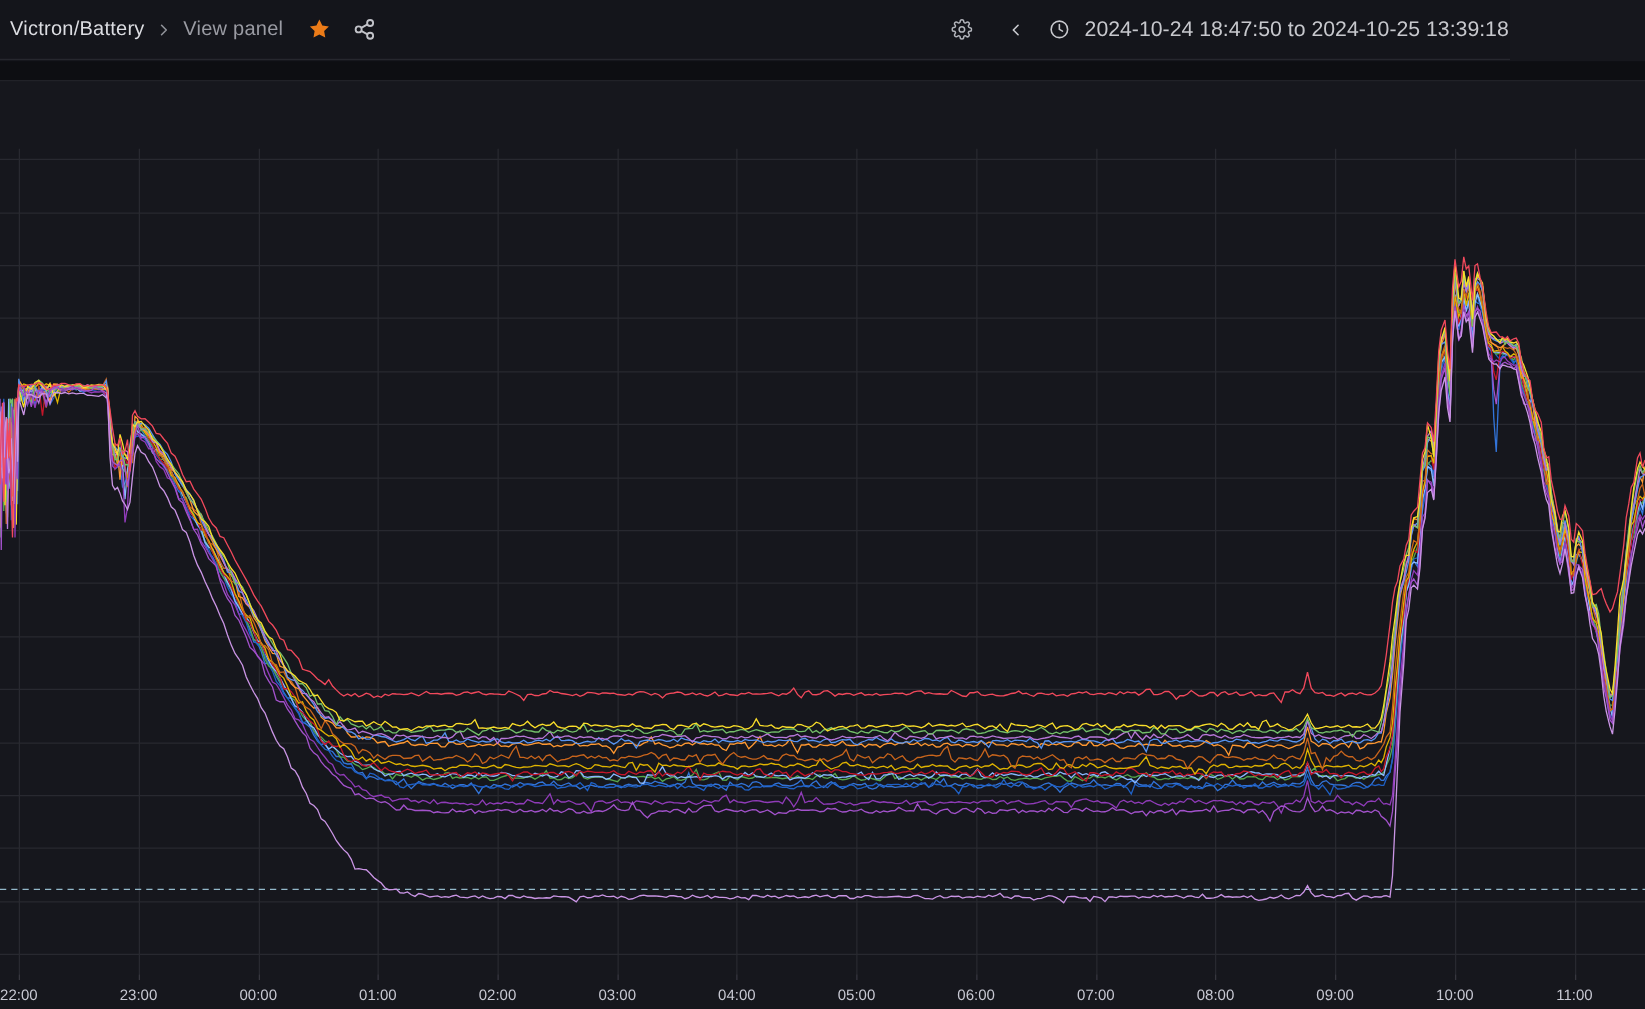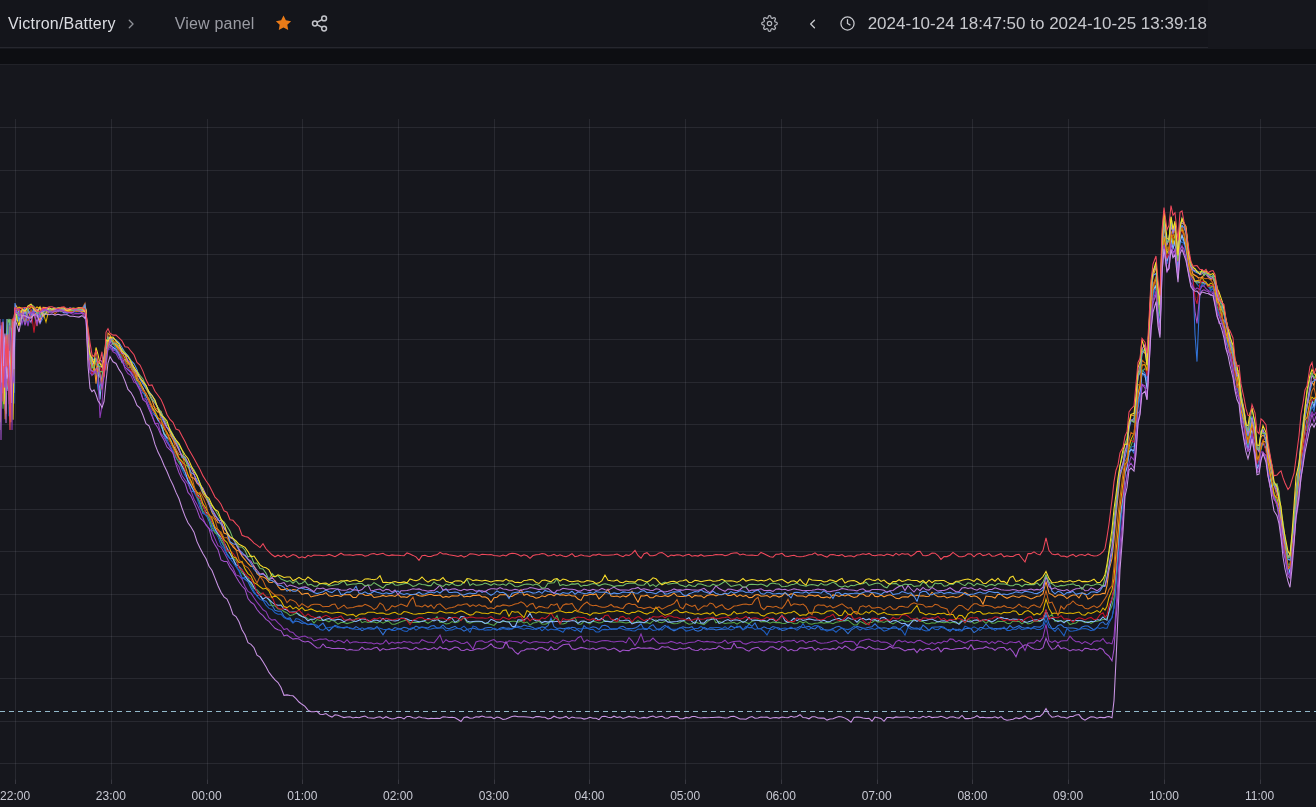--- a/index.html
+++ b/index.html
@@ -1,21 +1,21 @@
 <!DOCTYPE html>
 <html><head><meta charset="utf-8"><style>
 * { margin:0; padding:0; box-sizing:border-box; }
 html,body { width:1316px; height:807px; background:#16171d; overflow:hidden;
   font-family:"Liberation Sans", sans-serif; }
 #hdr { position:absolute; top:0; left:0; width:1208px; height:48px; background:#14151b;
   border-bottom:1px solid #26272e; display:flex; align-items:center; padding-left:8px; z-index:5; }
 #strip { position:absolute; top:49px; left:0; width:1316px; height:15px; background:#0d0e12; z-index:4; }
 #pline { position:absolute; top:64px; left:0; width:1316px; height:1px; background:#212228; z-index:4; }
 #bc1 { color:#dcdde2; font-size:16px; font-weight:400; letter-spacing:.2px; }
-#bc2 { color:#9a9ba3; font-size:16px; font-weight:400; letter-spacing:.2px;margin-left:28px; }
+#bc2 { color:#9a9ba3; font-size:16px; font-weight:400; letter-spacing:.2px; }
 #hdr svg { flex:none; }
 #hright { margin-left:auto; display:flex; align-items:center; padding-right:1px; }
 #trange { color:#c7c8cd; font-size:17px; font-weight:400; white-space:nowrap; }
 </style></head>
 <body>
 <svg id="chart" width="1316" height="807" viewBox="0 0 1316 807" style="position:absolute;top:0;left:0">
 <path d="M15.5 119V779.5 M111.5 119V779.5 M207.5 119V779.5 M302.5 119V779.5 M398.5 119V779.5 M494.5 119V779.5 M589.5 119V779.5 M685.5 119V779.5 M781.5 119V779.5 M877.5 119V779.5 M972.5 119V779.5 M1068.5 119V779.5 M1164.5 119V779.5 M1260.5 119V779.5 M0 127.5H1316 M0 170.5H1316 M0 212.5H1316 M0 254.5H1316 M0 297.5H1316 M0 339.5H1316 M0 382.5H1316 M0 424.5H1316 M0 466.5H1316 M0 509.5H1316 M0 551.5H1316 M0 594.5H1316 M0 636.5H1316 M0 678.5H1316 M0 721.5H1316 M0 763.5H1316" stroke="rgba(204,204,220,0.10)" stroke-width="1" fill="none"></path>
     <path d="M15.5 779.5V784 M111.5 779.5V784 M207.5 779.5V784 M302.5 779.5V784 M398.5 779.5V784 M494.5 779.5V784 M589.5 779.5V784 M685.5 779.5V784 M781.5 779.5V784 M877.5 779.5V784 M972.5 779.5V784 M1068.5 779.5V784 M1164.5 779.5V784 M1260.5 779.5V784" stroke="rgba(204,204,220,0.18)" stroke-width="1" fill="none"></path>
     <line x1="0" y1="711.5" x2="1316" y2="711.5" stroke="#93b9ca" stroke-width="1" stroke-dasharray="5,4"></line>
 <polyline fill="none" stroke="#3274D9" stroke-width="1.05" points="0,372.6 1,356.1 2,351.4 3,386.6 4,402.5 5,410.7 6,398.2 7,384.3 8,373.2 9,383.9 10,367.2 11,367.4 12,385.4 13,362.5 14,345.0 15,308.4 16,313.4 19,321.2 22,314.3 25,310.7 28,324.2 31,312.3 34,311.4 37,317.3 40,311.0 43,312.1 46,309.2 49,311.0 52,309.4 55,311.0 58,310.6 61,311.9 64,309.1 67,309.6 70,309.3 73,309.9 76,311.3 79,311.3 82,311.2 85,310.9 86,312.3 88,341.6 90,366.4 92,375.3 94,373.5 96,372.6 98,389.2 100,386.1 102,379.3 104,367.7 106,364.2 108,340.0 110,338.4 113,343.8 116,348.8 119,354.0 122,358.1 125,360.7 128,368.1 131,373.4 134,376.3 137,380.0 140,387.6 143,393.2 146,395.1 149,402.4 152,409.7 155,413.3 158,420.5 161,423.8 164,434.4 167,442.2 170,445.3 173,451.7 176,452.5 179,459.1 182,467.6 185,472.4 188,481.4 191,491.2 194,491.5 197,496.0 200,504.2 203,513.6 206,514.4 209,521.2 212,531.0 215,530.4 218,534.0 221,541.0 224,546.4 227,553.9 230,558.4 233,558.4 236,566.2 239,570.0 242,577.5 245,579.3 248,581.8 251,588.1 254,592.9 257,595.7 260,594.5 263,600.2 266,601.2 269,605.2 272,605.2 275,610.3 278,611.2 281,611.0 284,616.5 287,618.6 290,617.9 293,622.5 296,621.1 299,621.8 302,623.5 305,622.7 308,624.7 311,624.3 314,624.7 317,627.7 320,625.5 323,623.1 326,627.9 329,630.9 332,628.0 335,625.3 338,626.6 341,627.4 344,627.6 347,626.7 350,628.4 353,628.9 356,626.6 359,628.4 362,630.7 365,629.1 368,627.8 371,627.8 374,628.8 377,626.4 380,630.5 383,634.8 386,630.1 389,628.6 392,630.0 395,627.5 398,628.4 401,628.7 404,627.2 407,628.0 410,629.6 413,628.2 416,626.0 419,627.5 422,627.1 425,627.4 428,627.9 431,626.1 434,625.6 437,628.1 440,627.7 443,624.9 446,628.0 449,628.7 452,627.4 455,626.3 458,628.6 461,628.9 464,631.1 467,629.6 470,628.7 473,628.1 476,629.0 479,629.2 482,629.8 485,628.0 488,627.4 491,627.4 494,628.9 497,630.2 500,628.2 503,627.4 506,628.3 509,628.0 512,629.2 515,625.8 518,626.2 521,626.9 524,625.0 527,626.0 530,626.6 533,627.5 536,629.4 539,628.3 542,626.8 545,627.6 548,625.7 551,618.2 554,626.6 557,628.4 560,628.1 563,628.8 566,628.4 569,629.0 572,627.2 575,627.7 578,630.2 581,632.3 584,625.7 587,628.3 590,628.0 593,626.7 596,627.6 599,629.5 602,625.8 605,625.3 608,626.4 611,629.5 614,629.1 617,629.2 620,627.0 623,626.3 626,628.2 629,628.4 632,628.8 635,628.1 638,626.5 641,623.8 644,629.2 647,629.5 650,626.4 653,624.6 656,628.4 659,630.0 662,627.3 665,625.4 668,627.5 671,629.3 674,630.8 677,629.5 680,627.9 683,626.8 686,627.8 689,627.8 692,626.7 695,630.3 698,631.3 701,630.3 704,627.4 707,628.8 710,629.3 713,629.0 716,629.9 719,629.5 722,629.3 725,629.3 728,628.8 731,626.0 734,627.5 737,627.4 740,626.2 743,629.7 746,628.4 749,624.0 752,626.3 755,623.0 758,628.7 761,628.4 764,626.8 767,628.2 770,628.4 773,626.5 776,627.5 779,628.0 782,630.4 785,630.1 788,628.5 791,628.5 794,628.3 797,627.9 800,626.6 803,627.5 806,627.1 809,626.2 812,628.2 815,628.9 818,626.0 821,627.2 824,629.4 827,630.0 830,629.9 833,628.6 836,627.0 839,626.3 842,628.1 845,630.3 848,633.8 851,630.1 854,628.4 857,626.4 860,627.2 863,628.3 866,628.0 869,627.3 872,626.7 875,623.8 878,627.1 881,628.3 884,627.7 887,628.3 890,628.6 893,626.7 896,627.0 899,629.8 902,627.2 905,624.8 908,624.7 911,627.3 914,628.2 917,628.0 920,629.7 923,625.1 926,627.5 929,630.4 932,627.3 935,627.1 938,626.9 941,626.6 944,627.3 947,629.9 950,631.3 953,628.5 956,630.6 959,629.0 962,630.5 965,628.8 968,628.3 971,628.7 974,632.6 977,630.7 980,627.5 983,627.5 986,624.0 989,627.3 992,629.1 995,628.6 998,628.5 1001,628.3 1004,628.6 1007,628.9 1010,625.6 1013,628.2 1016,627.1 1019,625.7 1022,627.4 1025,628.2 1028,627.2 1031,629.0 1034,626.6 1037,626.9 1040,627.1 1043,624.8 1046,614.4 1049,623.9 1052,628.6 1055,628.5 1058,625.5 1061,624.5 1064,627.2 1067,627.8 1070,627.9 1073,628.0 1076,628.4 1079,629.6 1082,627.0 1085,626.0 1088,626.0 1091,628.0 1094,630.0 1097,627.7 1100,623.3 1103,621.8 1105,624.3 1107,624.3 1109,620.7 1112,617.8 1114,607.2 1116,584.8 1118,555.7 1120,524.7 1123,501.3 1125,473.2 1127,468.0 1129,454.1 1131,448.7 1134,453.3 1136,428.6 1138,408.5 1140,396.5 1142,369.8 1145,373.3 1147,380.6 1149,347.5 1151,314.1 1153,296.5 1156,284.5 1158,311.0 1160,327.1 1162,267.5 1164,240.2 1167,264.0 1169,252.5 1171,235.2 1173,244.5 1175,241.7 1178,269.7 1180,240.5 1182,242.5 1184,243.0 1186,250.1 1189,268.0 1191,278.0 1193,281.2 1195,334.3 1197,361.6 1200,290.6 1202,285.1 1204,285.1 1206,283.4 1208,285.7 1211,289.5 1213,288.9 1215,296.3 1217,308.0 1219,314.0 1222,322.7 1224,328.8 1226,337.3 1228,346.5 1230,346.0 1233,362.9 1235,367.8 1237,378.2 1239,392.1 1241,414.0 1244,423.5 1246,434.5 1248,451.1 1250,440.2 1252,436.7 1255,447.0 1257,464.9 1259,467.3 1261,450.1 1263,442.2 1266,449.0 1268,464.9 1270,471.8 1272,483.8 1274,493.7 1277,506.3 1279,513.2 1281,525.1 1283,542.2 1285,555.9 1288,574.0 1290,569.7 1292,549.0 1294,536.0 1296,508.4 1299,478.4 1301,464.5 1303,451.4 1305,429.6 1307,424.0 1310,413.5 1312,406.0 1314,411.1 1316,400.0"></polyline>

